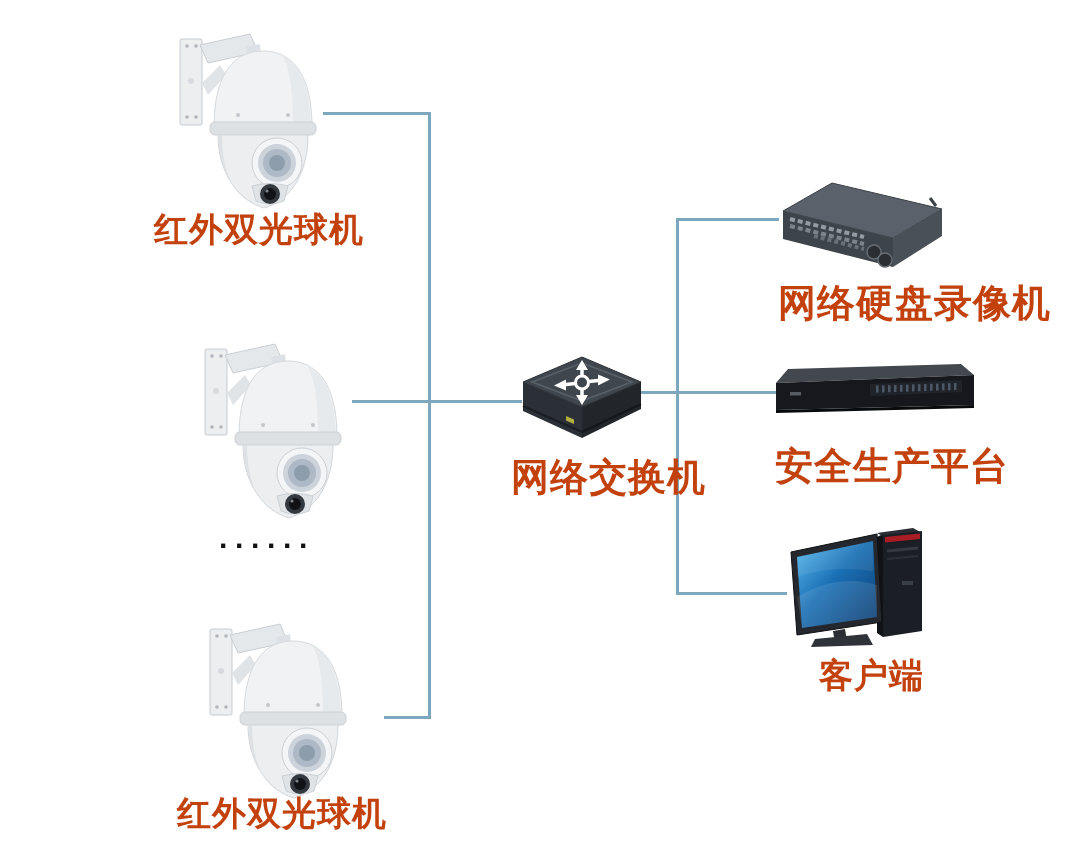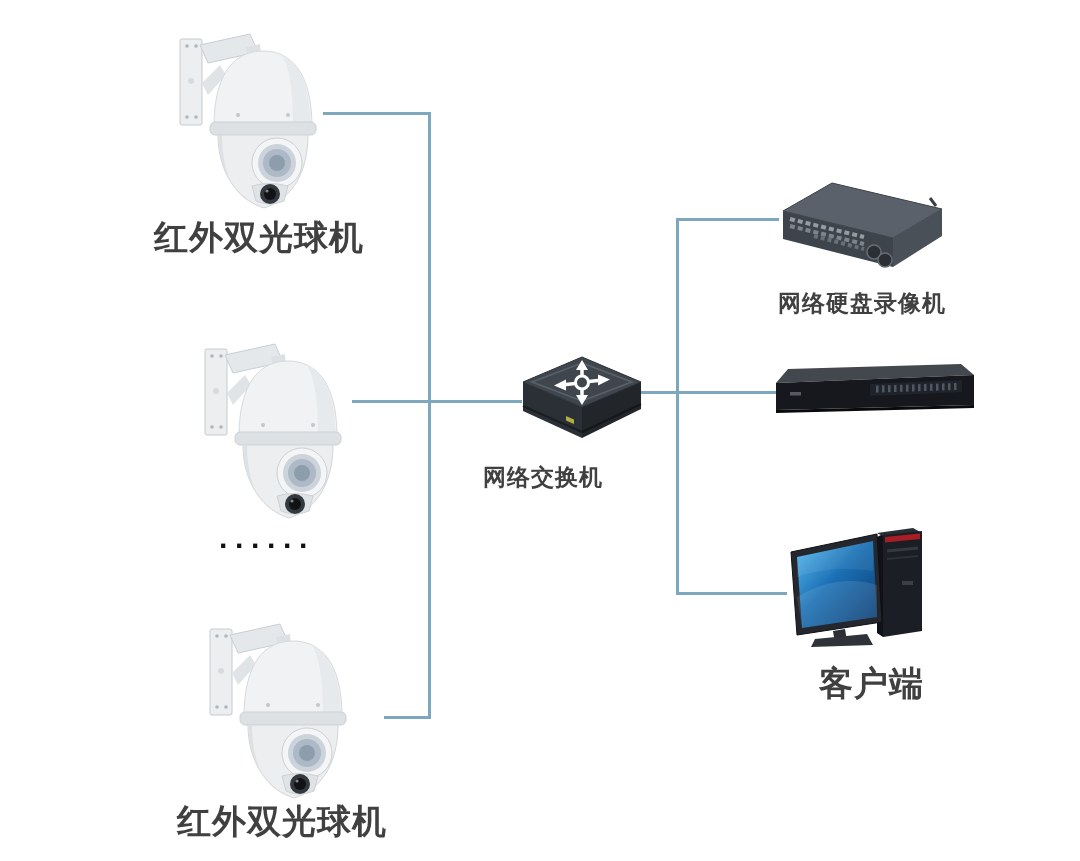--- a/index.html
+++ b/index.html
@@ -4,25 +4,25 @@
 <style>
   html,body{margin:0;padding:0;background:#fff;}
   #canvas{
     position:relative;width:1080px;height:861px;background:#ffffff;
     overflow:hidden;font-family:"Liberation Sans",sans-serif;
   }
   .h-line{position:absolute;height:3px;background:#7da7bd;}
   .v-line{position:absolute;width:3px;background:#7da7bd;}
   .node{position:absolute;}
   .label{
-    position:absolute;font-weight:700;color:#404040;white-space:nowrap;
-    letter-spacing:1px;line-height:1;margin-top:8px;
+    position:absolute;font-weight:700;color:#c2410c;white-space:nowrap;
+    letter-spacing:1px;line-height:1;
   }
   .lbl-cam{font-size:34px;}
-  .lbl-mid{font-size:23px;}
+  .lbl-mid{font-size:38px;}
   .lbl-client{font-size:34px;font-family:Liberation Mono, monospace;}
   .ellipsis{
     position:absolute;font-size:30px;font-weight:900;color:#111;
     letter-spacing:6px;line-height:1;
   }
   svg{display:block;}
 </style>
 </head>
 <body>
 
@@ -114,21 +114,21 @@
         <polygon points="62,6 56,16 68,16" stroke="none"></polygon>
         <line x1="62" y1="36" x2="62" y2="42"></line>
         <polygon points="62,51 56,41 68,41" stroke="none"></polygon>
         <line x1="55" y1="29.5" x2="46" y2="30.5"></line>
         <polygon points="34,31.5 46,25.5 46,36.5" stroke="none"></polygon>
         <line x1="69" y1="27.5" x2="78" y2="26.5"></line>
         <polygon points="90,25.5 78,20.5 78,31.5" stroke="none"></polygon>
       </g>
     </svg>
   </div>
-  <div class="label lbl-mid" style="left:483px;top:458px">网络交换机</div>
+  <div class="label lbl-mid" style="left:511px;top:458px">网络交换机</div>
 
   <div class="node" style="left:780px;top:180px">
     <svg width="165" height="95" viewBox="0 0 165 95">
       <line x1="150" y1="18" x2="156" y2="26" stroke="#3b4046" stroke-width="3"></line>
       <polygon points="52,3 162,29 113,58 3,31" fill="#5a616a" stroke="#3b4046"></polygon>
       <polygon points="3,31 113,58 113,87 3,59" fill="#3e444b"></polygon>
       <polygon points="113,58 162,29 162,56 113,87" fill="#4a5057"></polygon>
       <line x1="10" y1="39" x2="84" y2="57" stroke="#949ba3" stroke-width="4" stroke-dasharray="5 3"></line>
       <line x1="10" y1="46" x2="84" y2="64" stroke="#7d848c" stroke-width="4" stroke-dasharray="5 3"></line>
       <line x1="34" y1="56" x2="84" y2="69" stroke="#6a7077" stroke-width="4" stroke-dasharray="4 3"></line>
@@ -156,20 +156,21 @@
         <rect x="152" y="22" width="2.5" height="7"></rect>
           <rect x="158" y="21.8" width="2.5" height="7"></rect>
         <rect x="164" y="21.6" width="2.5" height="7"></rect>
           <rect x="170" y="21.4" width="2.5" height="7"></rect>
         <rect x="176" y="21.2" width="2.5" height="7"></rect>
           <rect x="182" y="21" width="2.5" height="7"></rect>
       </g>
       <rect x="18" y="30" width="11" height="3.5" fill="#565b63"></rect>
     </svg>
   </div>
+  <div class="label lbl-mid" style="left:775px;top:447px">安全生产平台</div>
 
   <div class="node" style="left:789px;top:525px">
     <svg width="145" height="122" viewBox="0 0 145 122">
 
       <polygon points="88,12 94,9 94,112 88,108" fill="#101217"></polygon>
       <polygon points="88,8 124,3 133,8 97,13" fill="#2a2d34"></polygon>
       <polygon points="94,10 133,6 133,106 94,112" fill="#1b1e24"></polygon>
       <polygon points="96,12 131,8.5 131,14 96,17.5" fill="#a81e24"></polygon>
       <line x1="98" y1="26" x2="129" y2="23" stroke="#34383f" stroke-width="3"></line>
       <line x1="98" y1="34" x2="129" y2="31" stroke="#2c3036" stroke-width="2"></line>

